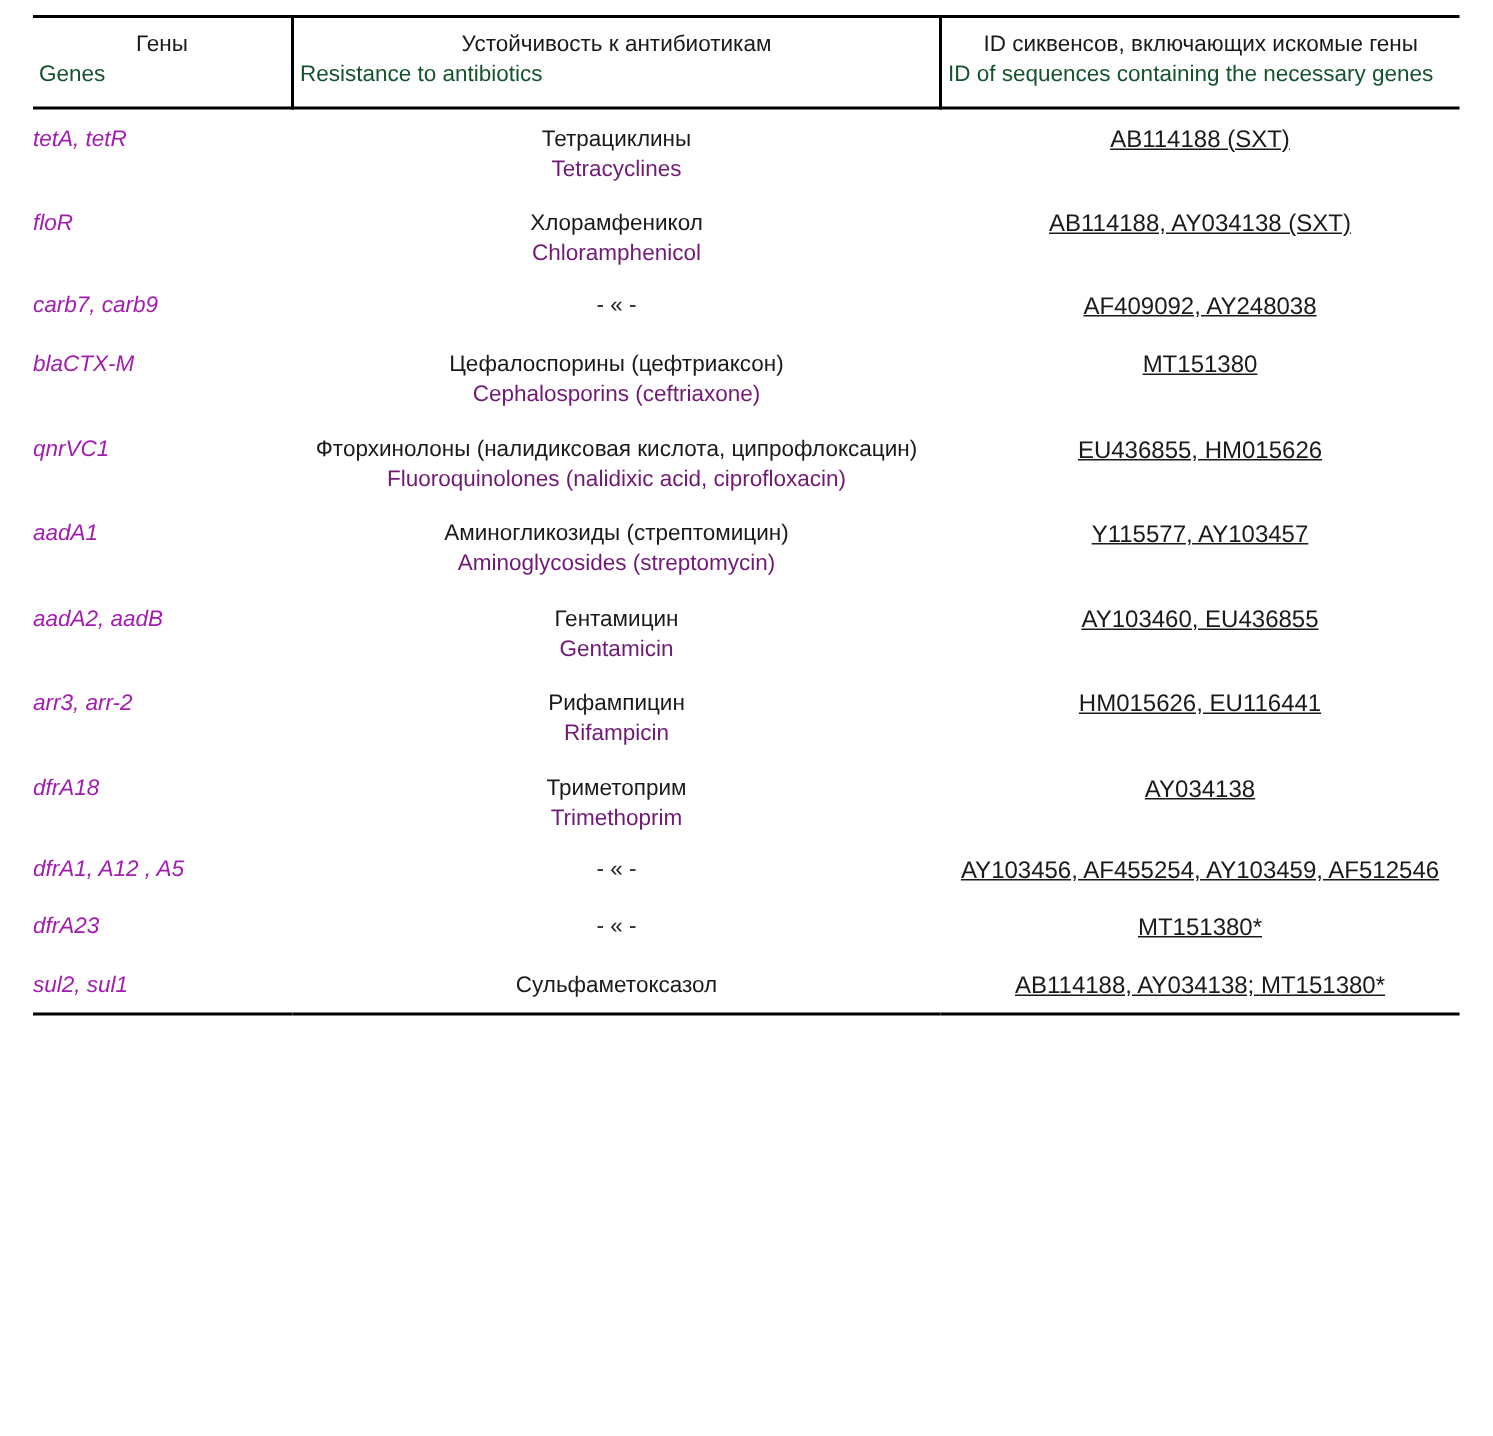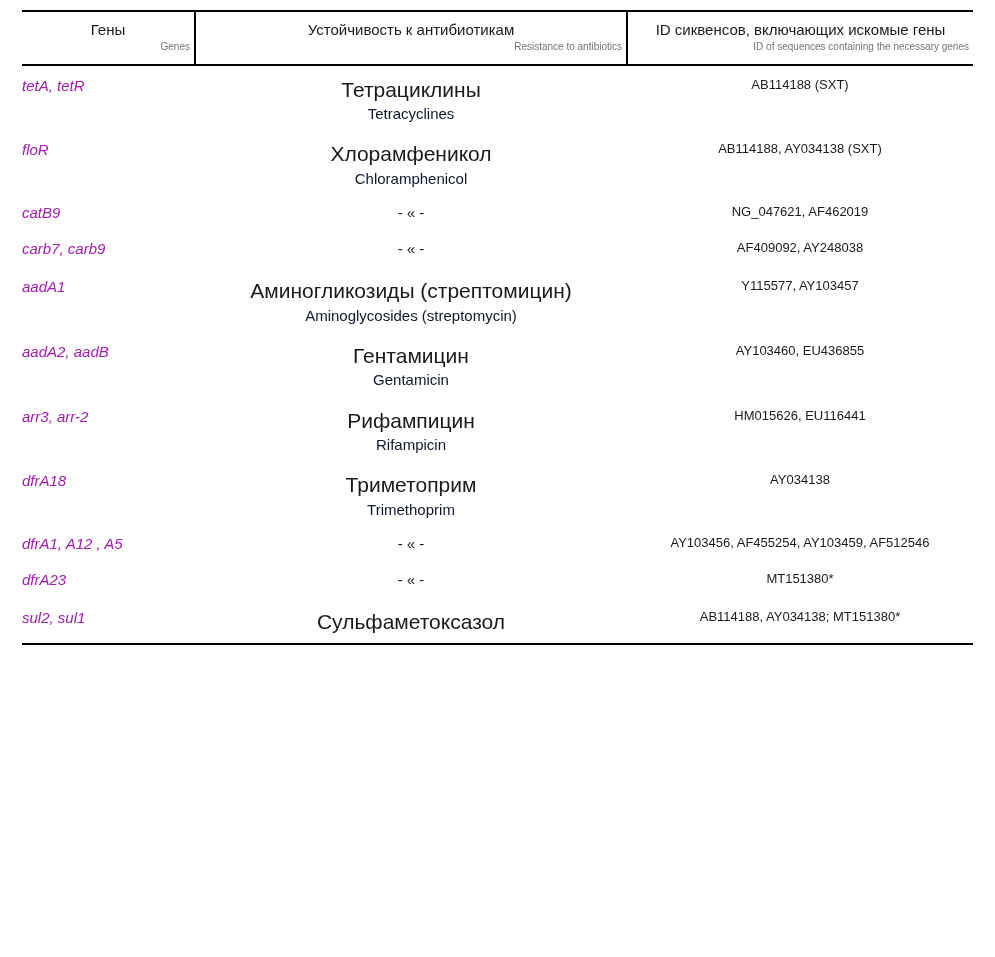--- a/index.html
+++ b/index.html
@@ -57,24 +57,24 @@
 
   
   .hdr-ru {
     font-size: 15px;
     color: #1a1a1a;
     line-height: 1.35;
     text-align: center;
     white-space: nowrap;
   }
   .hdr-en {
-    font-size: 10px;
-    color: #737373;
-    line-height: 1.35;
-    text-align: right;
+    font-size: 15px;
+    color: #14532d;
+    line-height: 1.35;
+    text-align: left;
     white-space: nowrap;
   }
 
   
   td {
     padding: 0;
     vertical-align: top;
   }
   td.col-genes {
     padding: 8px 6px 8px 0px;
@@ -91,38 +91,39 @@
 
   .gene-name {
     font-style: italic;
     font-size: 15px;
     color: #a21caf;
     line-height: 1.35;
     white-space: pre-line;
   }
 
   .res-ru {
-    font-size: 21px;
+    font-size: 15px;
     color: #1a1a1a;
     line-height: 1.35;
   }
   .res-en {
     font-size: 15px;
-    color: #0f172a;
+    color: #701a75;
     line-height: 1.35;
   }
   .res-ditto {
     font-size: 15px;
     color: #1a1a1a;
     line-height: 1.35;
   }
   .ids {
-    font-size: 13px;
-    color: #1a1a1a;
-    line-height: 1.35;
+    font-size: 16px;
+    color: #1a1a1a;
+    line-height: 1.35;
+    text-decoration: underline;
   }
   .em { font-style: italic; }
 
   tr.tall td { padding-top: 10px; padding-bottom: 6px; }
 </style>
 </head>
 <body>
 
 <div class="sheet">
   <div class="table-wrap">
@@ -168,38 +169,51 @@
             <td class="col-resist">
               <div class="res-ru">Хлорамфеникол</div>
               <div><span class="res-en">Chloramphenicol</span></div>
             </td>
             <td class="col-ids">
               <div class="ids">AB114188, AY034138 (SXT)</div>
             </td>
           </tr>
           <tr>
             <td class="col-genes">
-              <div class="gene-name">catB9</div>
+              <div class="gene-name">carb7, carb9</div>
             </td>
             <td class="col-resist">
               <div class="res-ditto">- « -</div>
             </td>
             <td class="col-ids">
-              <div class="ids">NG_047621, AF462019</div>
-            </td>
-          </tr>
-          <tr>
-            <td class="col-genes">
-              <div class="gene-name">carb7, carb9</div>
-            </td>
-            <td class="col-resist">
-              <div class="res-ditto">- « -</div>
-            </td>
-            <td class="col-ids">
               <div class="ids">AF409092, AY248038</div>
+            </td>
+          </tr>
+          <tr class="tall">
+            <td class="col-genes">
+              <div class="gene-name">blaCTX-M</div>
+            </td>
+            <td class="col-resist">
+              <div class="res-ru">Цефалоспорины (цефтриаксон)</div>
+              <div><span class="res-en">Cephalosporins (ceftriaxone)</span></div>
+            </td>
+            <td class="col-ids">
+              <div class="ids">MT151380</div>
+            </td>
+          </tr>
+          <tr class="tall">
+            <td class="col-genes">
+              <div class="gene-name">qnrVC1</div>
+            </td>
+            <td class="col-resist">
+              <div class="res-ru">Фторхинолоны (налидиксовая кислота, ципрофлоксацин)</div>
+              <div><span class="res-en">Fluoroquinolones (nalidixic acid, ciprofloxacin)</span></div>
+            </td>
+            <td class="col-ids">
+              <div class="ids">EU436855, HM015626</div>
             </td>
           </tr>
           <tr class="tall">
             <td class="col-genes">
               <div class="gene-name">aadA1</div>
             </td>
             <td class="col-resist">
               <div class="res-ru">Аминогликозиды (стрептомицин)</div>
               <div><span class="res-en">Aminoglycosides (streptomycin)</span></div>
             </td>

